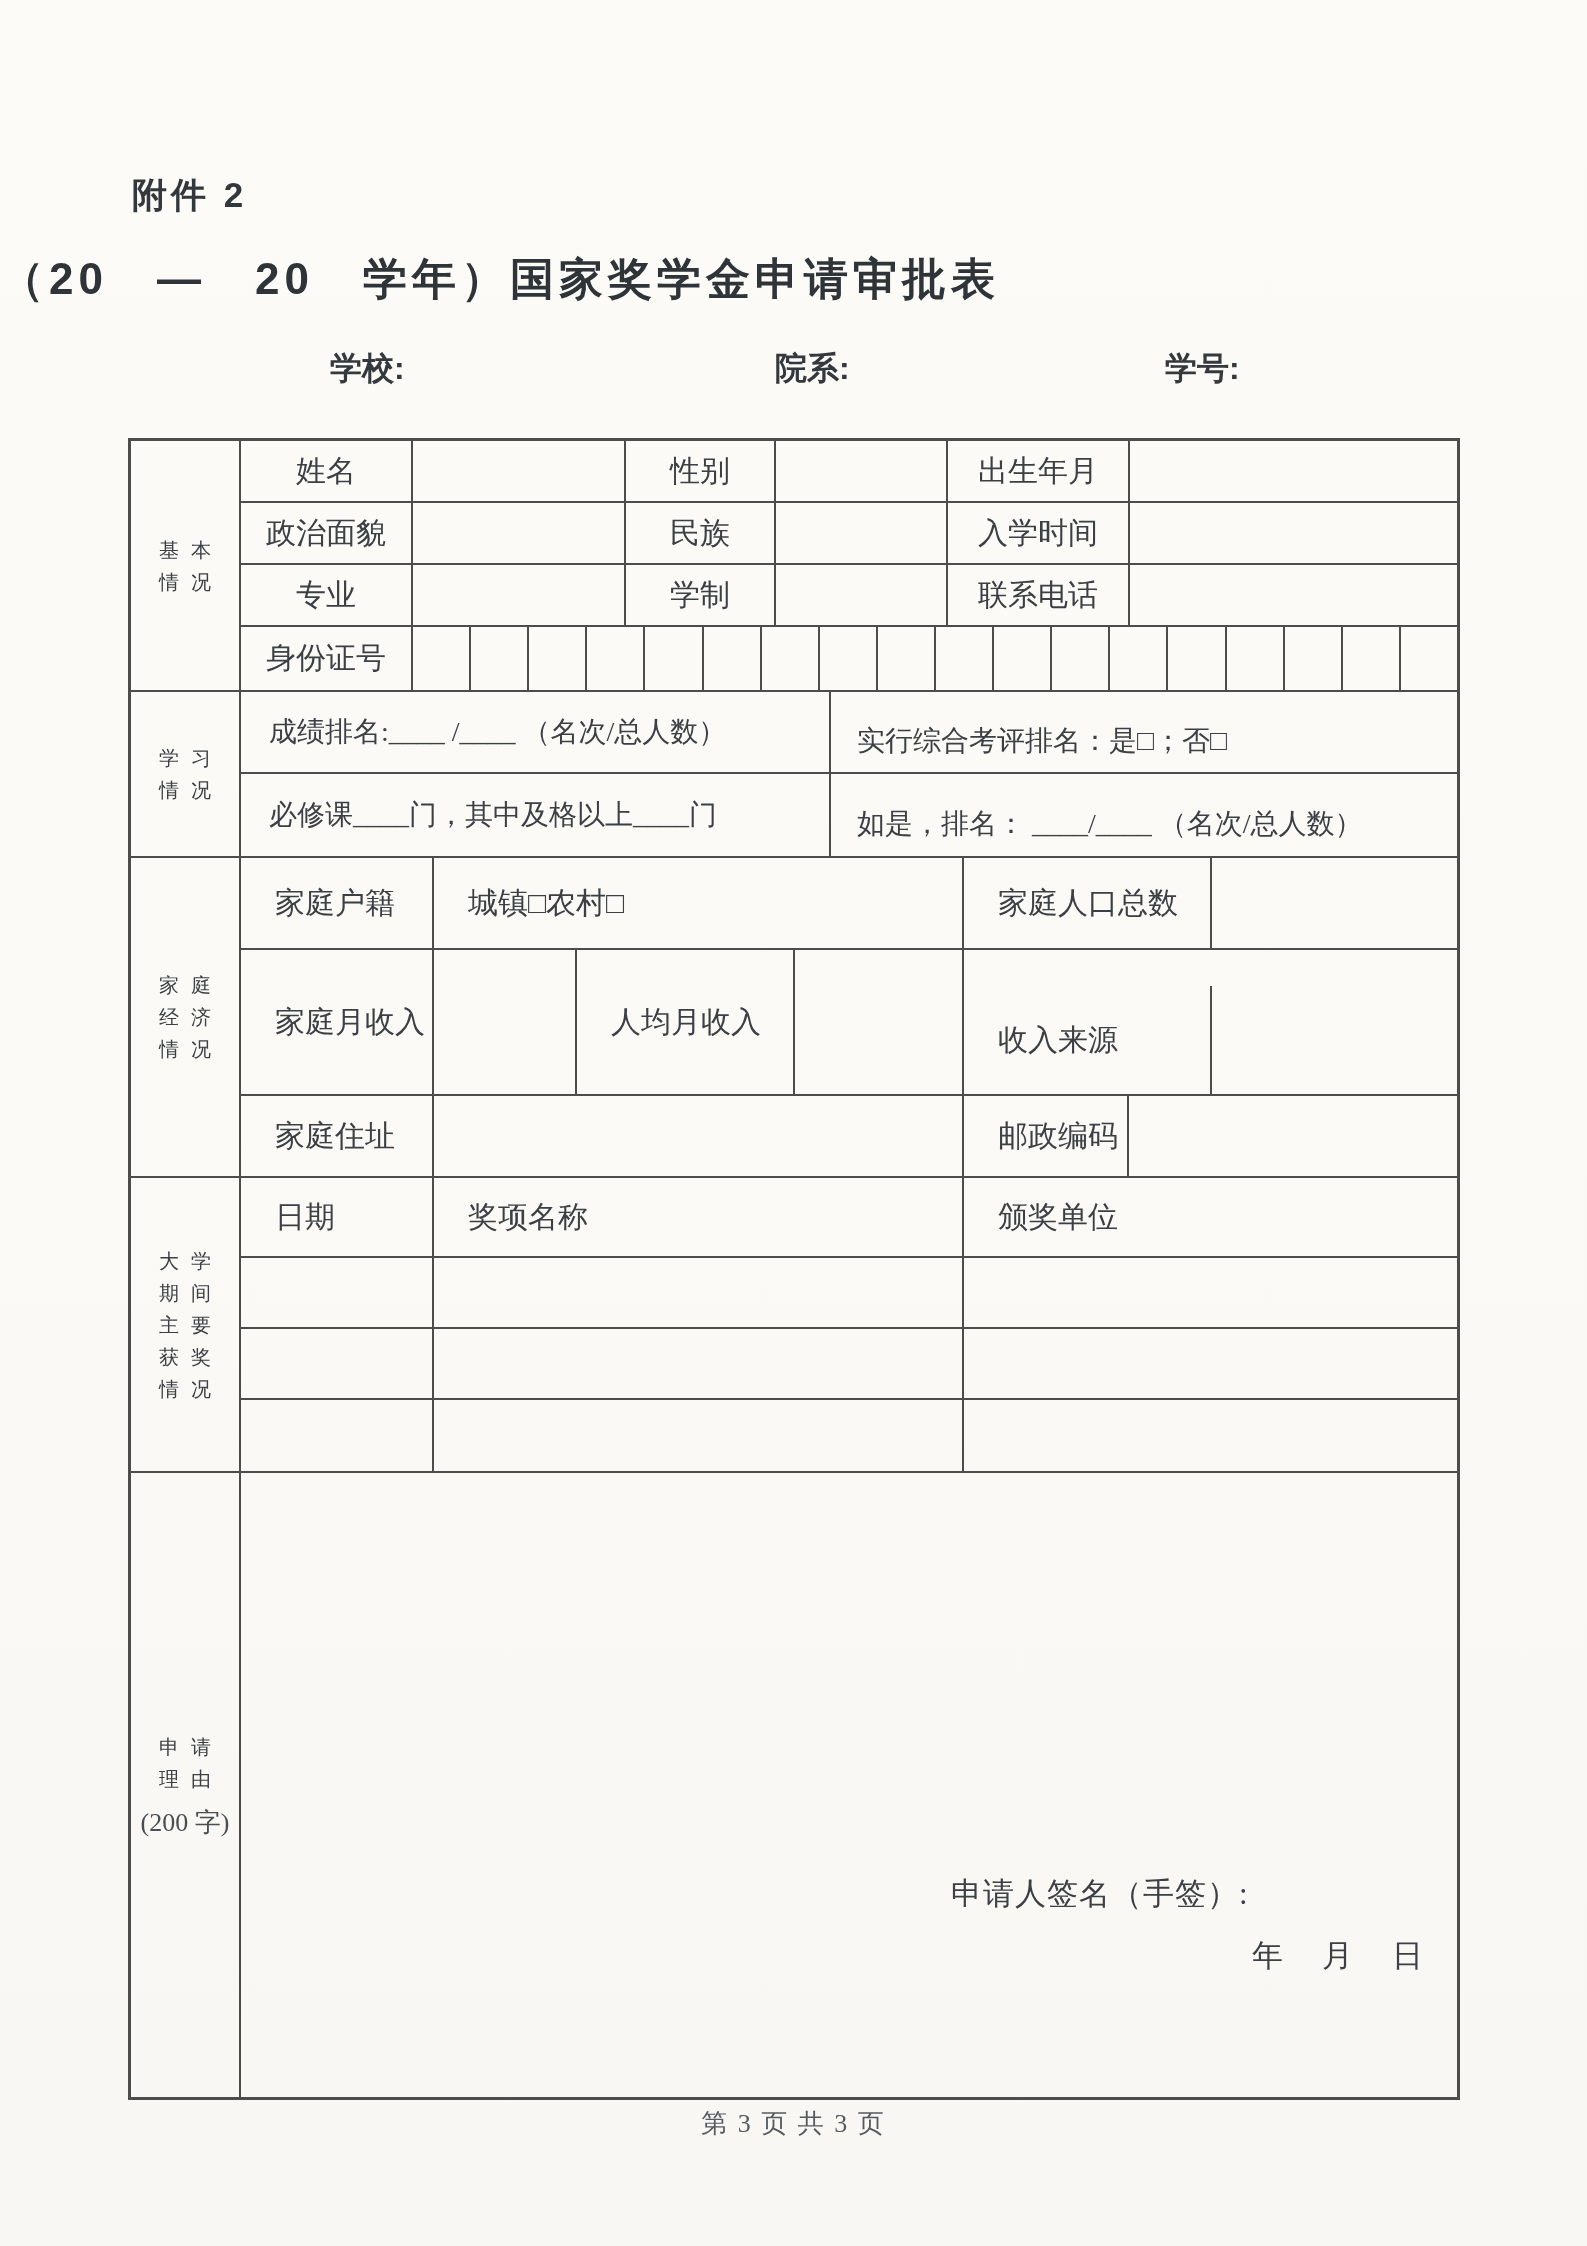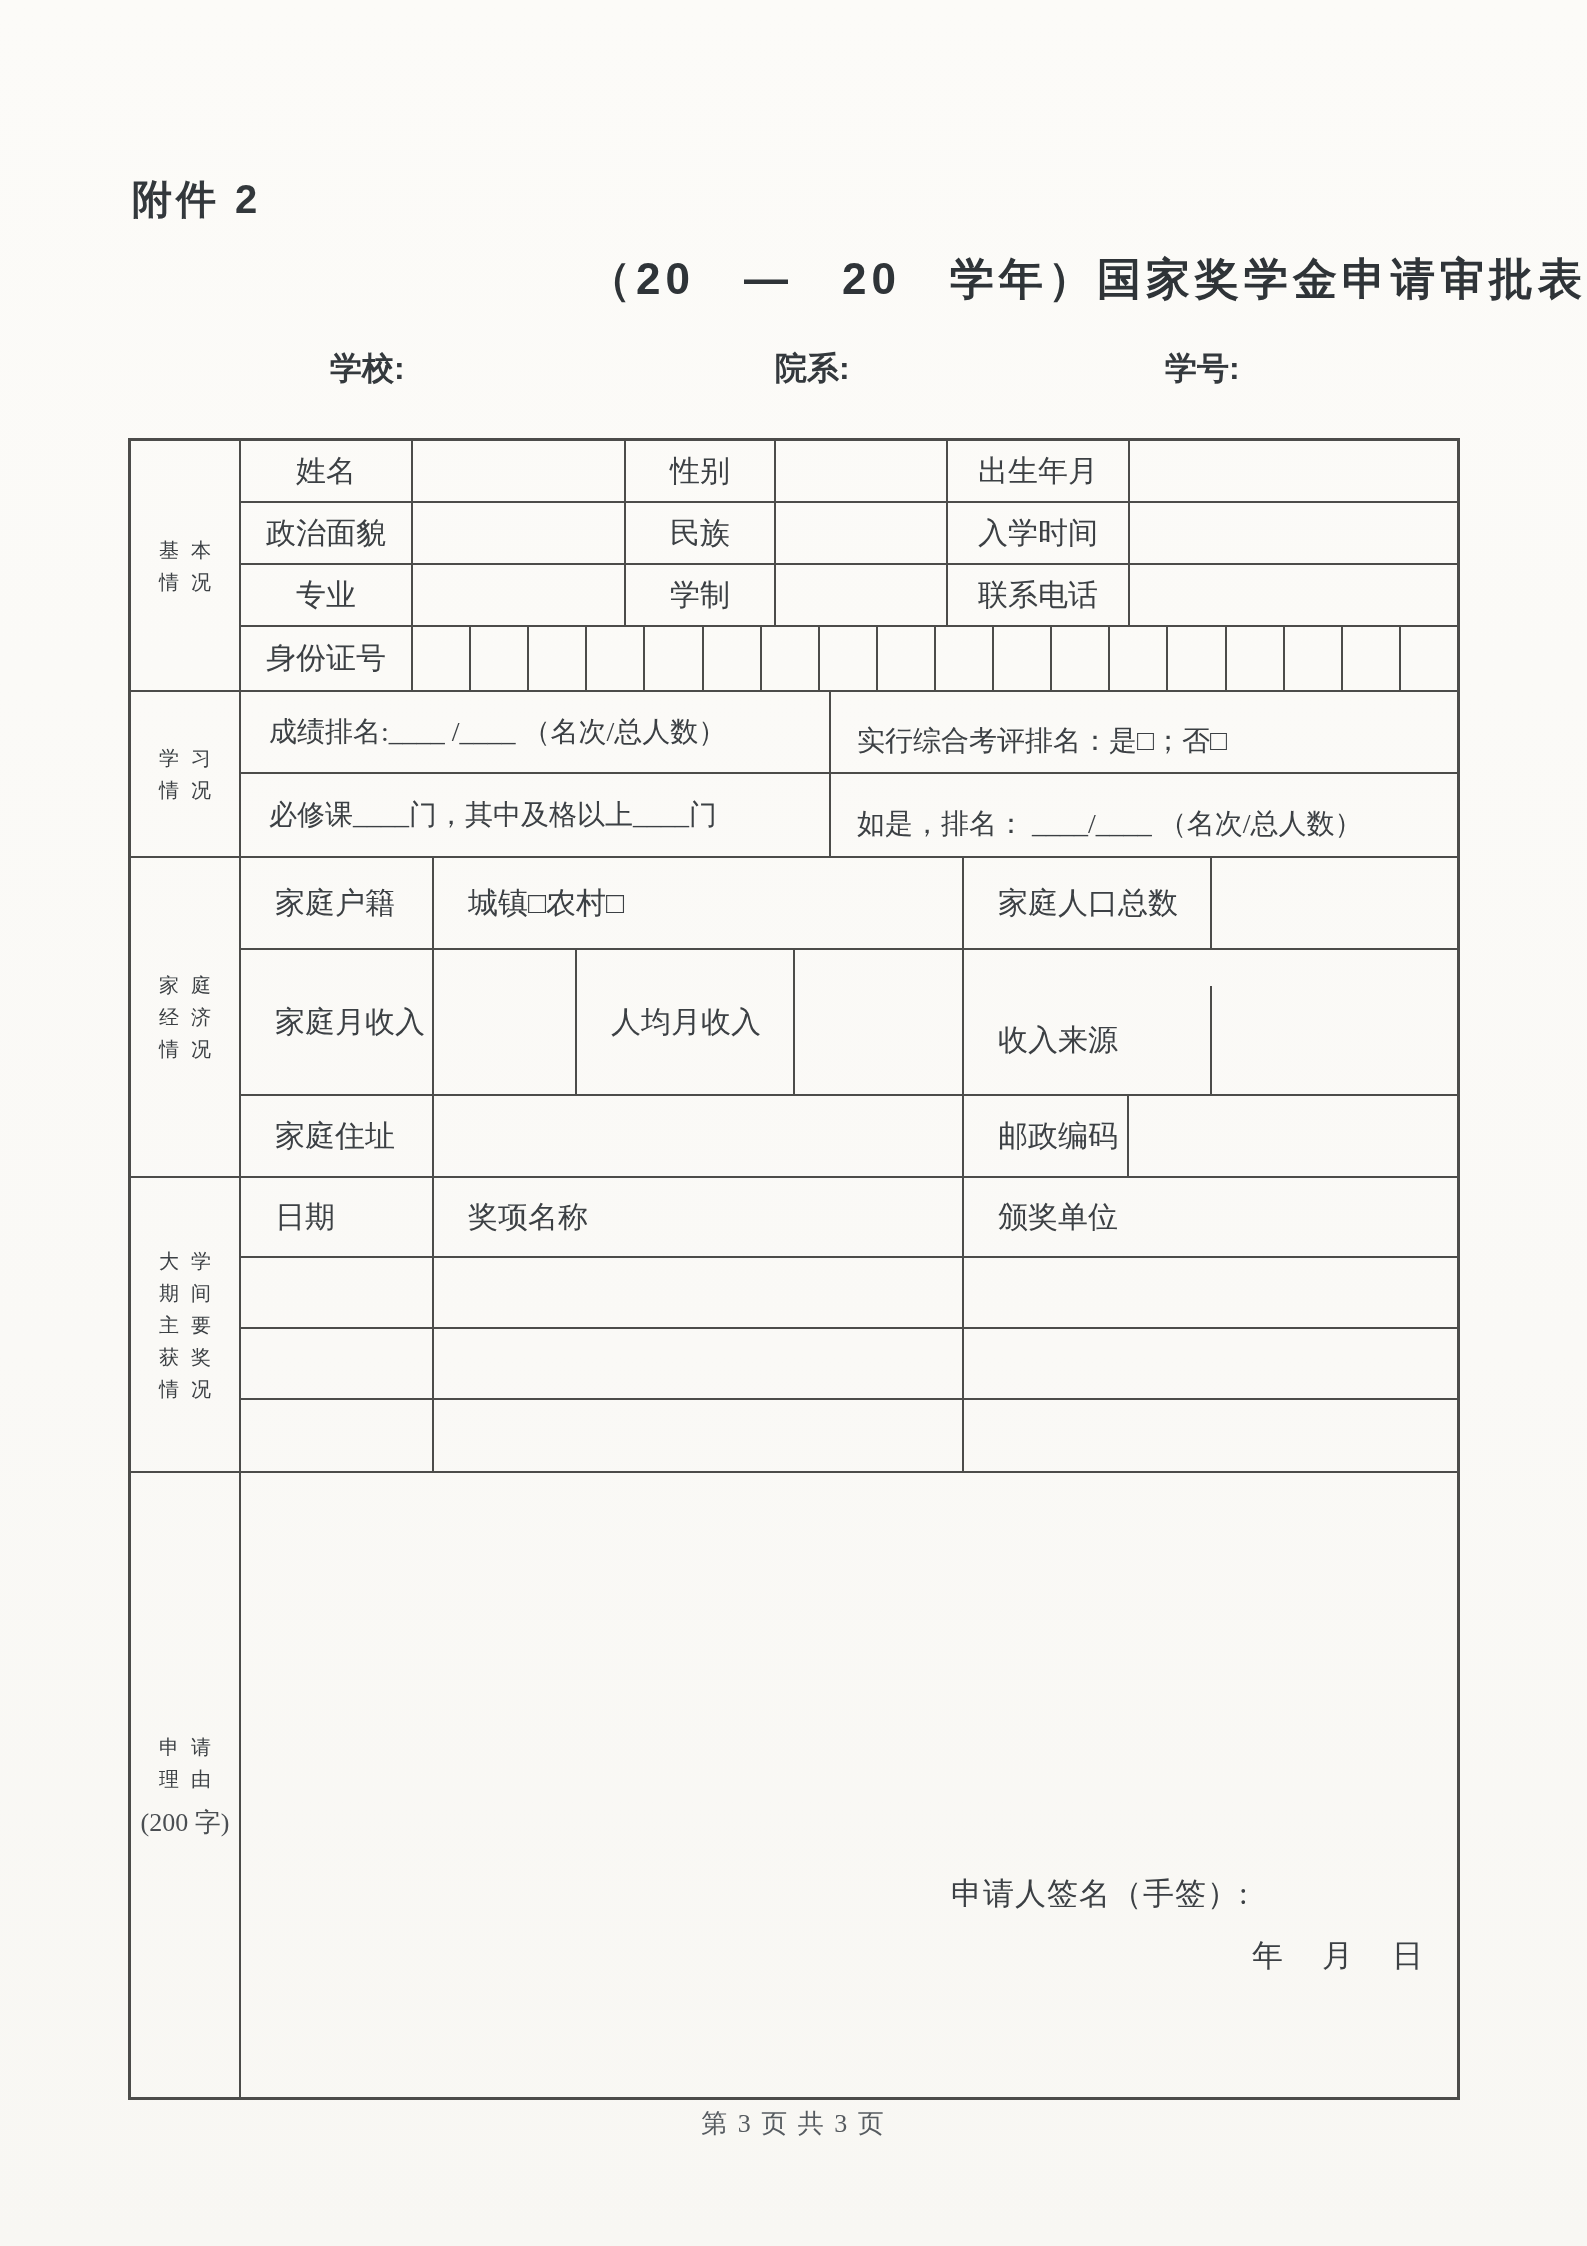--- a/index.html
+++ b/index.html
@@ -8,25 +8,25 @@
     background:#fbfaf7;
     font-family:"Liberation Serif","DejaVu Serif",serif;
     color:#3a3e42;
     position:relative;
     overflow:hidden;
   }
   .page{position:absolute;inset:0;background:linear-gradient(180deg,#fcfbf8 0%,#faf9f6 60%,#f8f7f3 100%);}
   .hdr-sans{font-family:"Liberation Sans","DejaVu Sans",sans-serif;}
   .attachment{
     position:absolute;left:132px;top:172px;
-    font-size:40px;font-weight:700;letter-spacing:4px;color:#33383c;
+    font-size:35px;font-weight:700;letter-spacing:4px;color:#33383c;
   }
   .title{
     position:absolute;left:0;top:250px;width:100%;
-    text-align:right;font-size:44px;font-weight:700;
+    text-align:left;font-size:44px;font-weight:700;
     letter-spacing:5px;color:#2f3438;white-space:pre;
   }
   .subhead{position:absolute;top:347px;left:0;width:100%;height:44px;font-size:32px;font-weight:700;color:#34393d;}
   .subhead .fld{position:absolute;top:0;}
   .fld-school{left:330px;}
   .fld-dept{left:775px;}
   .fld-sid{left:1165px;}
 
   
   .tbl{

